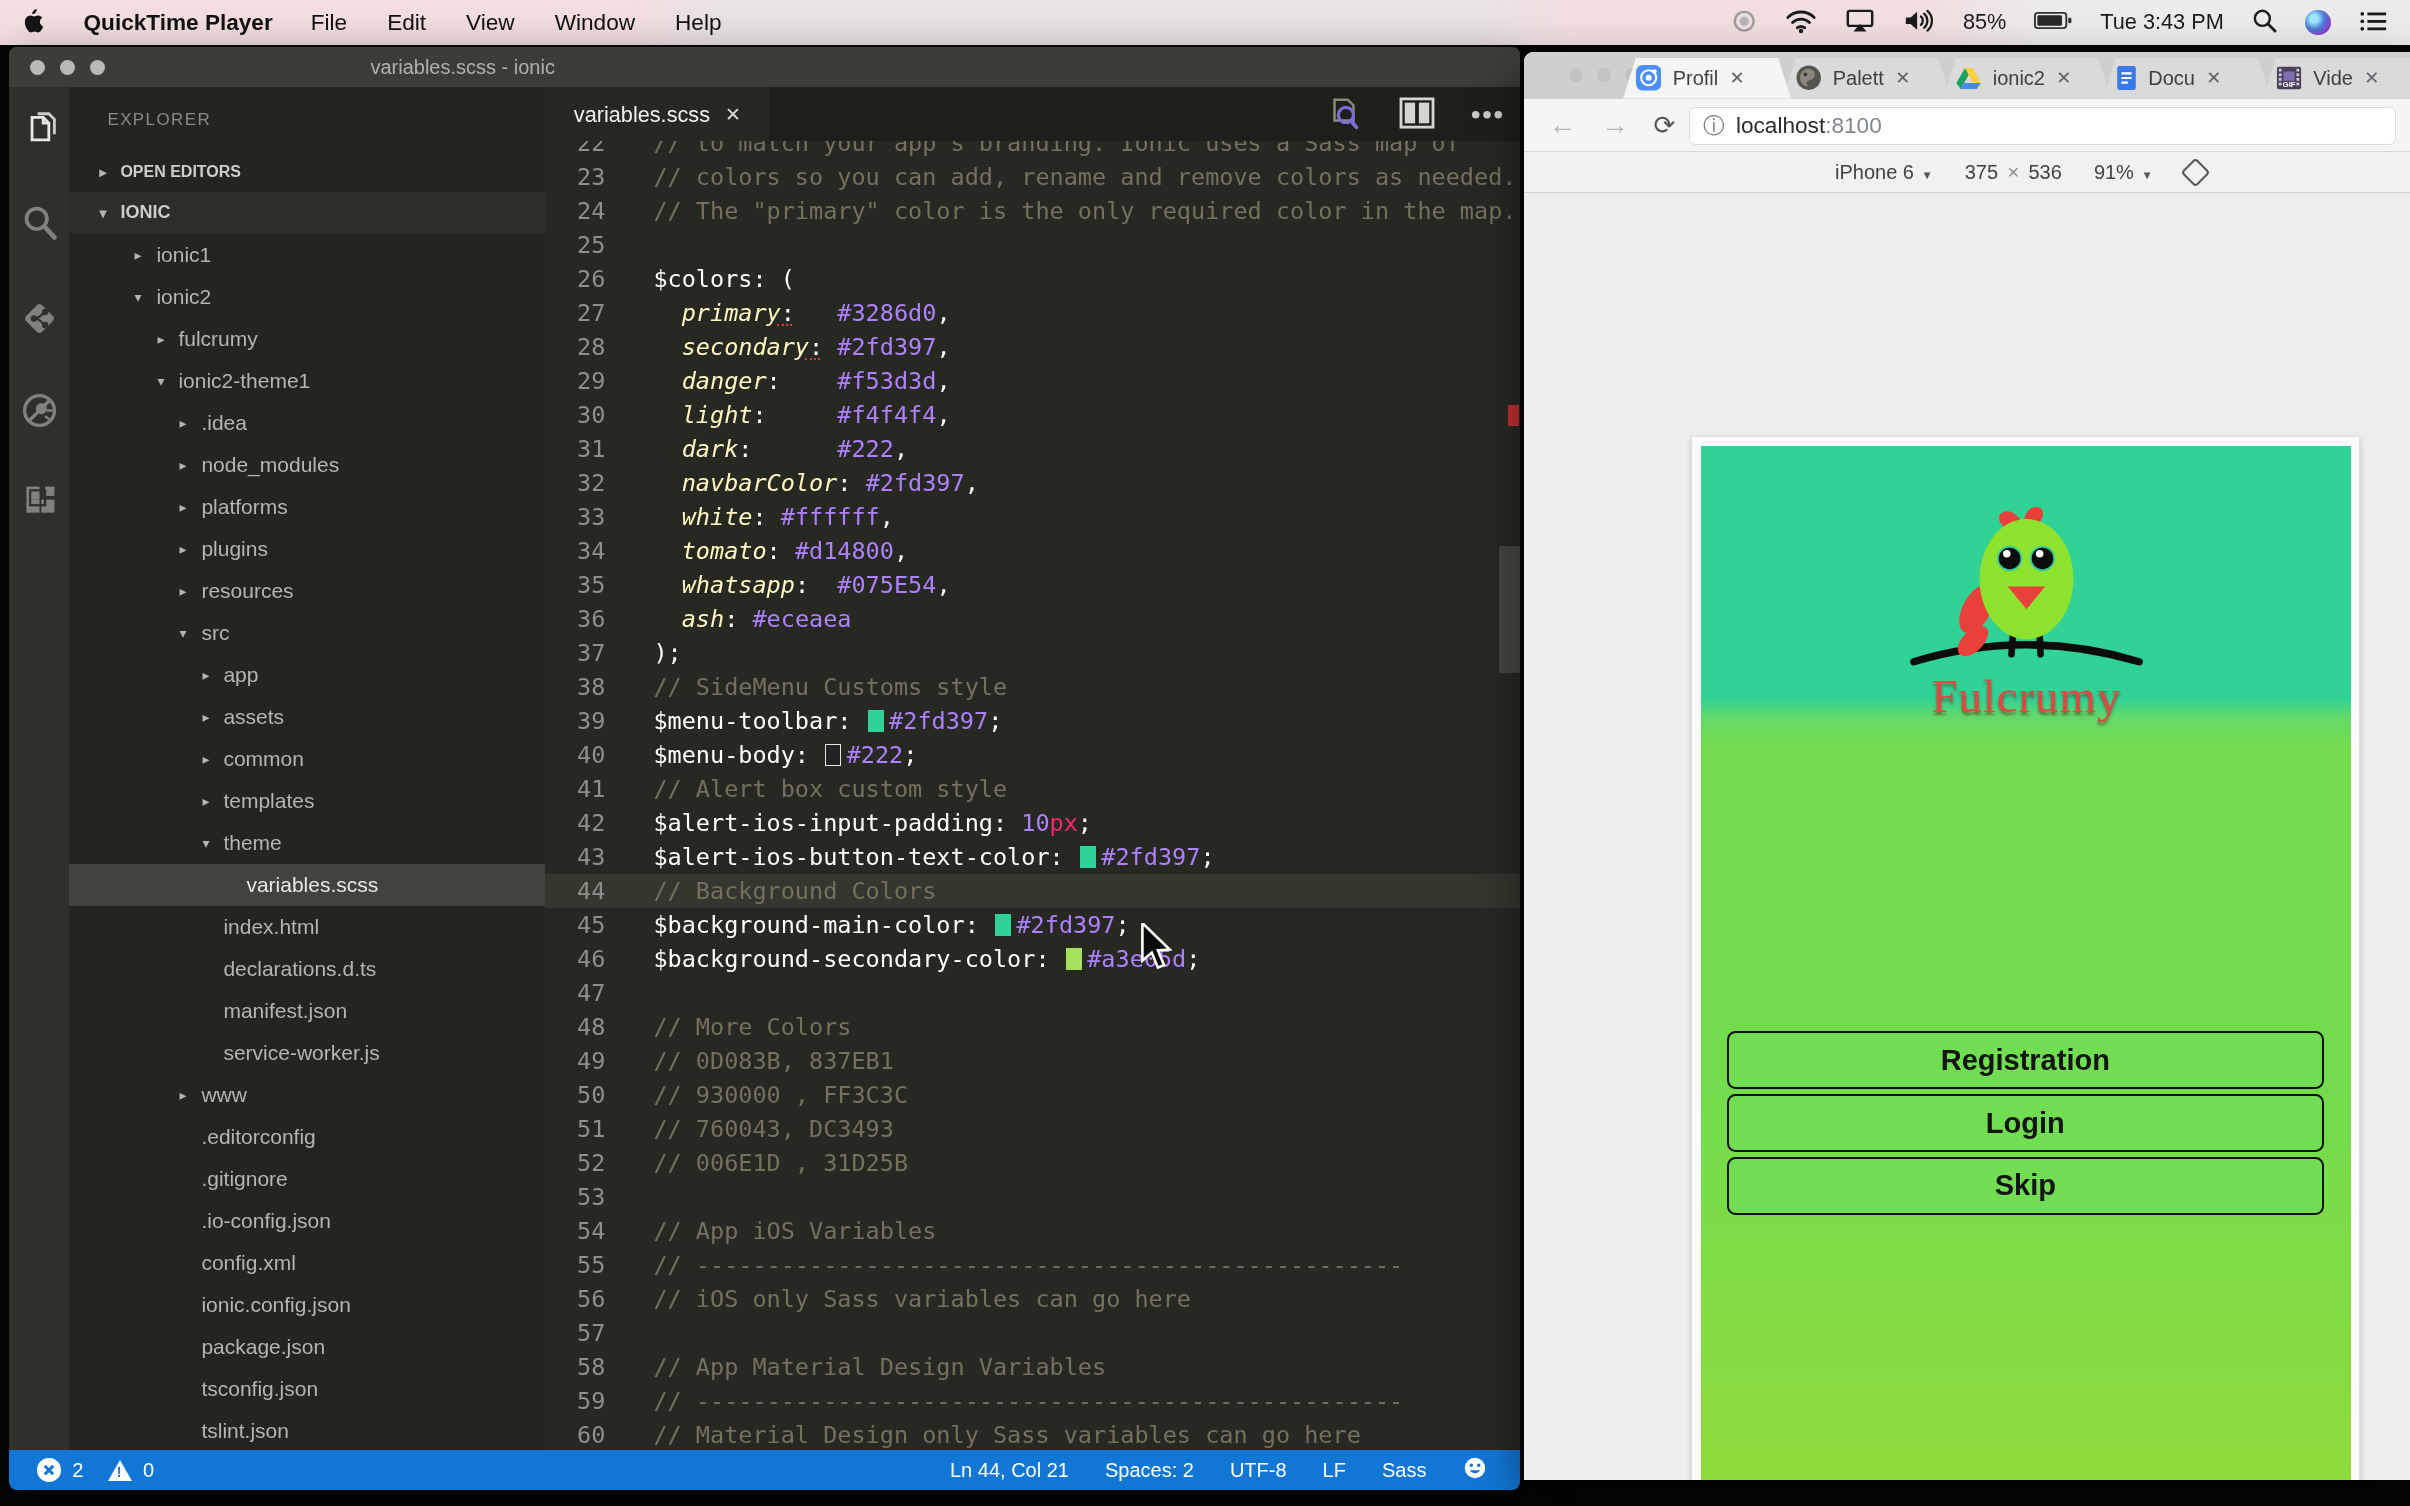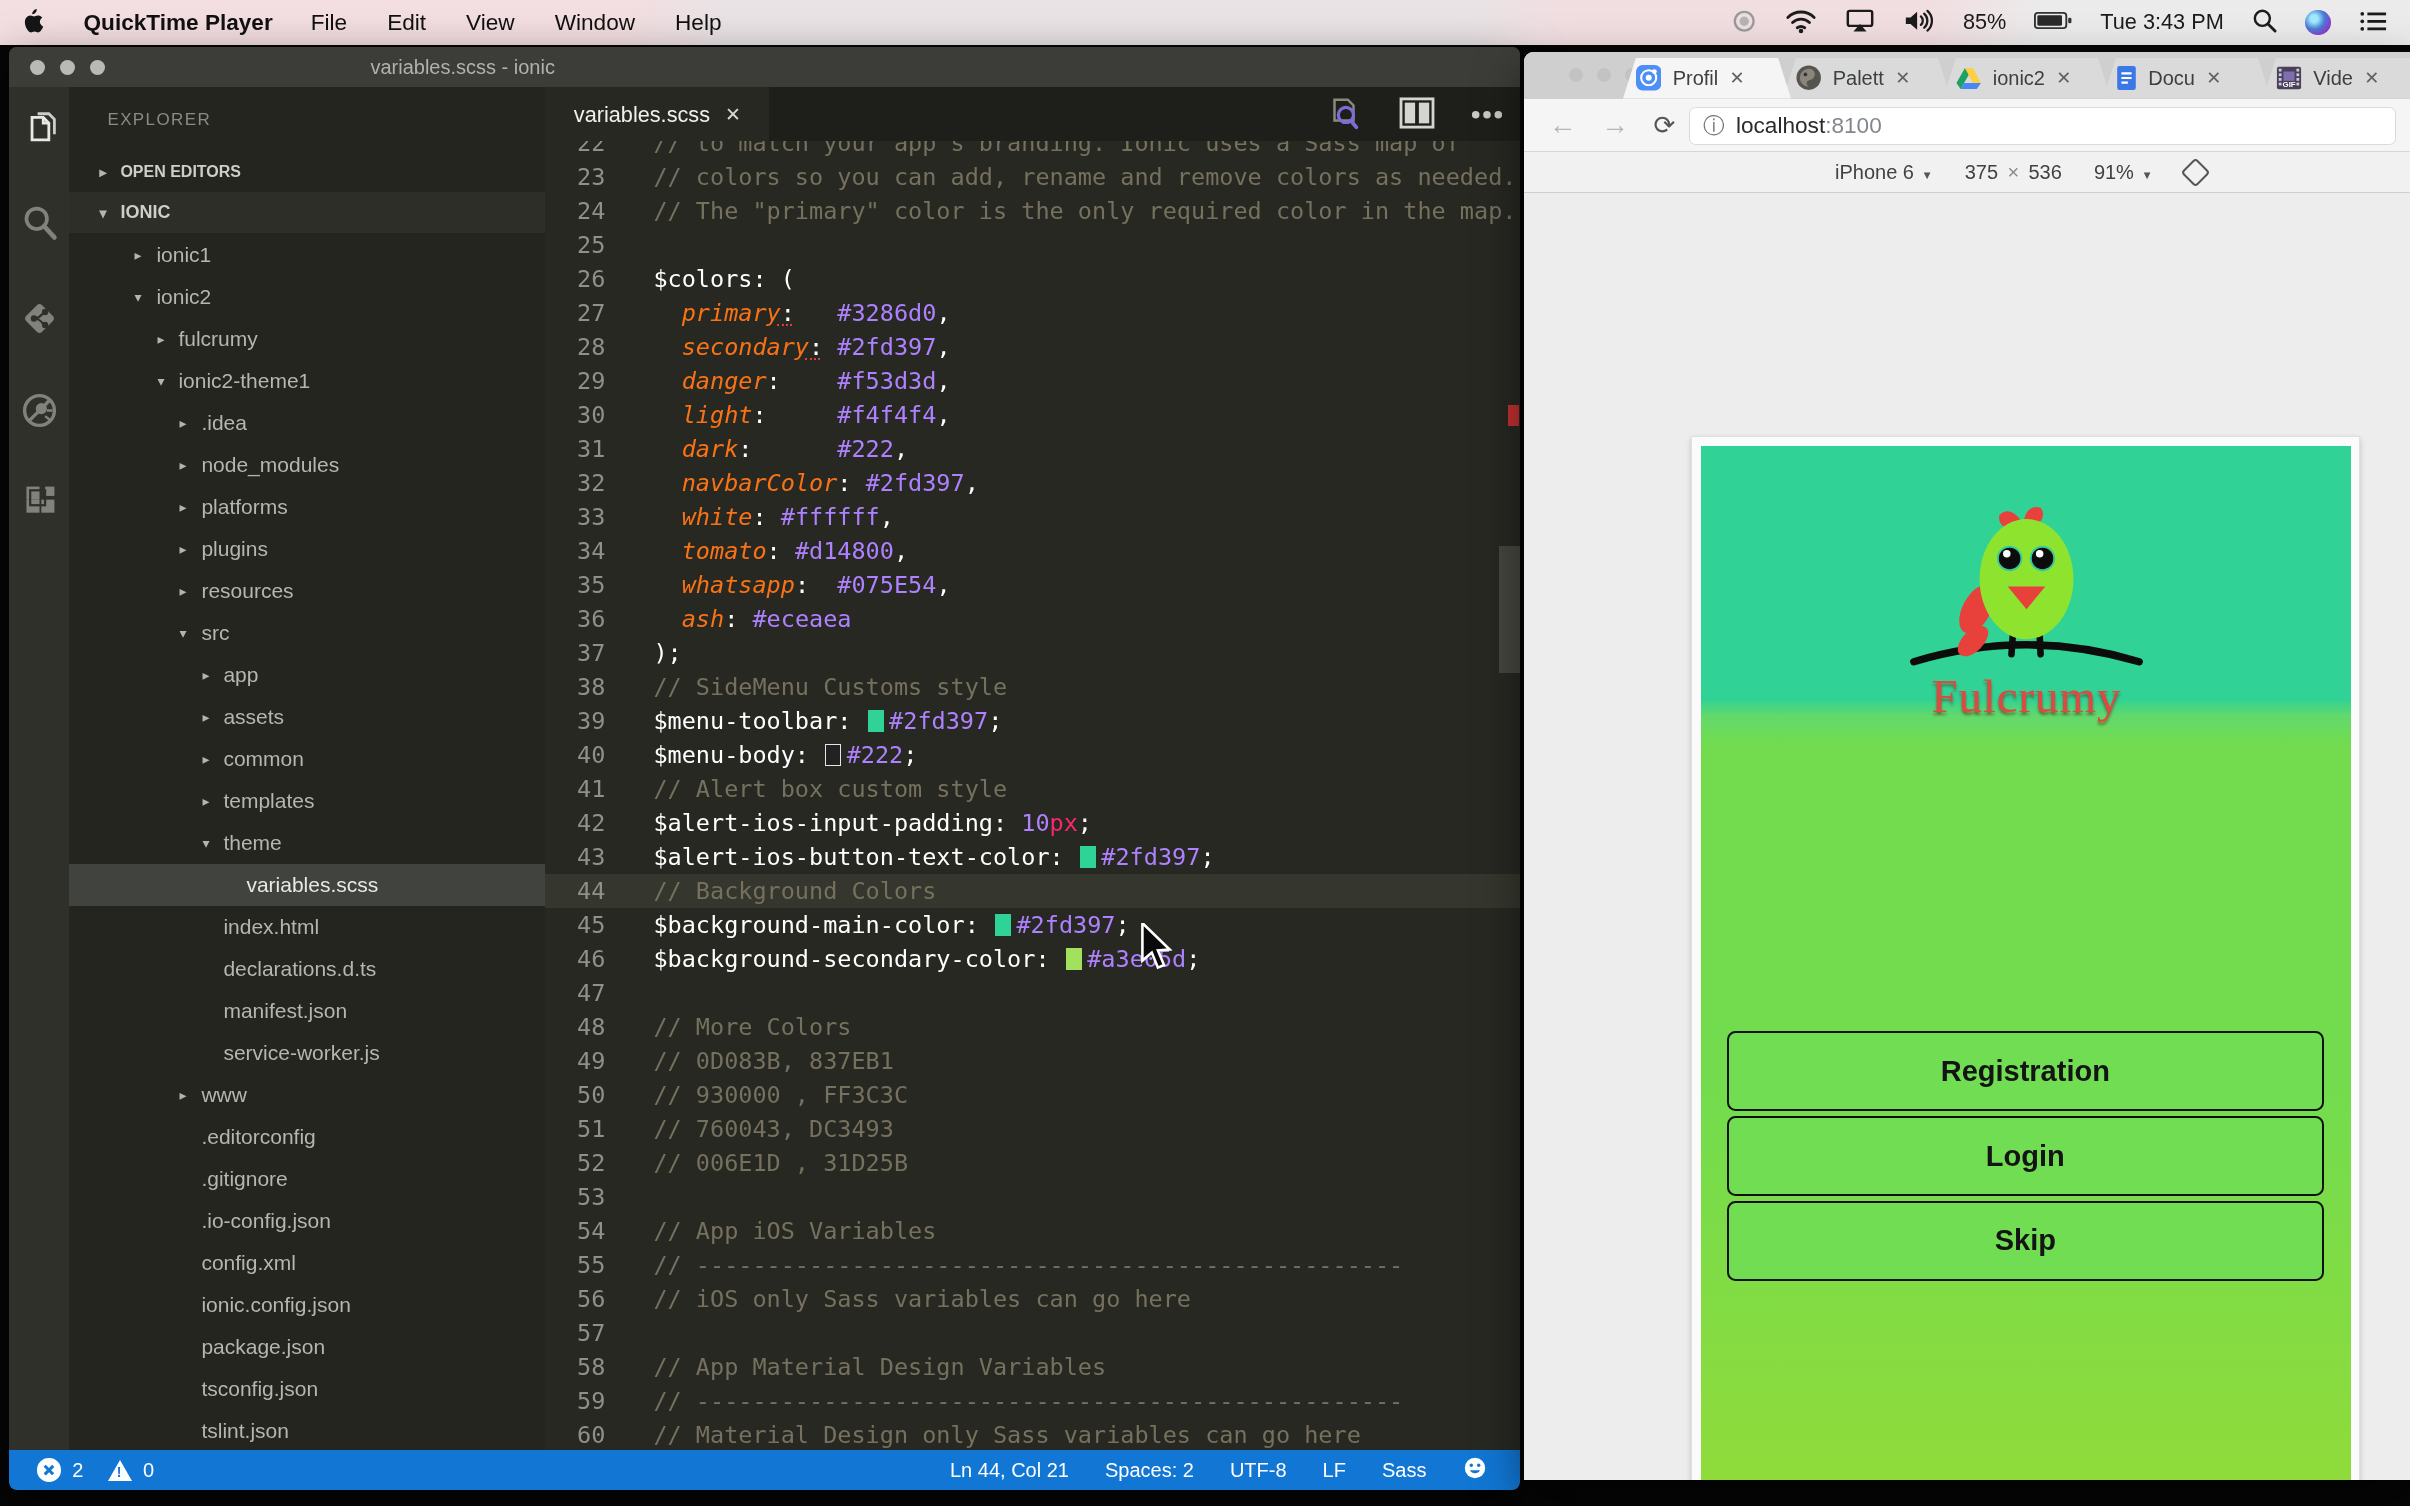--- a/index.html
+++ b/index.html
@@ -46,21 +46,21 @@
   .vs-tab .close { color:#d8d8d3; font-size:19px; }
   .tab-actions { position:absolute; right:17px; top:0; height:55px; display:flex; align-items:center; gap:36px; }
 
   .vs-editor { position:absolute; left:536px; top:94px; right:0; bottom:40px; background:#272822; overflow:hidden;
     font-family:"DejaVu Sans Mono", monospace; font-size:23.5px; }
   #code-lines { position:absolute; left:0; top:-15px; right:0; }
   .code-row { position:relative; height:34px; display:flex; align-items:center; white-space:pre; }
   .code-row.hl { background:#35362d; }
   .gutter { width:60px; text-align:right; color:#90908a; flex:0 0 60px; }
   .code-text { padding-left:48px; }
-  .sg-c { color:#75715e; } .sg-w { color:#ffffff; } .sg-k { color:#f97316; font-style:italic;text-align:right; }
+  .sg-c { color:#75715e; } .sg-w { color:#ffffff; } .sg-k { color:#fef9c3; font-style:italic;text-align:right; }
   .sg-v { color:#ae81ff; } .sg-p { color:#f92672; }
   .swatch { display:inline-block; width:16px; height:21.7px; margin:0 5.6px -2.8px 1.9px; }
   .swatch.b { border:1.9px solid #e6e6e6; }
   .sq { position:relative; display:inline-block; width:0; height:0; overflow:visible; }
   .sq::after { content:""; position:absolute; left:-3.8px; top:2.8px; width:15px; height:2.8px; border-top:2.8px dotted #e03c3c; }
   .scroll-err { position:absolute; right:1.9px; top:264px; width:10.4px; height:21px; background:#c23030; }
   .scroll-thumb { position:absolute; right:0; top:405px; width:21px; height:127px; background:rgba(150,150,142,.28); }
 
   .vs-statusbar { position:absolute; left:0; right:0; bottom:0; height:40px; background:#1176d4;
     border-radius:0 0 7.5px 7.5px; display:flex; align-items:center; justify-content:space-between;
@@ -102,21 +102,21 @@
   .rotate-ic { width:21px; height:21px; border:2.4px solid #555; border-radius:3.8px; transform:rotate(45deg); }
   .cr-content { position:absolute; left:0; top:141px; right:0; bottom:0; background:#ededed; }
   .phone-card { position:absolute; left:167px; top:243px; width:669px; height:1168px; background:#fbfbfb;
     border:0.9px solid #e0e0e0; box-shadow:0 1.9px 5.6px rgba(0,0,0,.18); }
   .phone-viewport { position:absolute; left:9.4px; top:9.4px; width:650px; height:1149px; overflow:hidden;
     background:linear-gradient(180deg,#30d295 0%,#30d295 22%,#62d96c 23.5%,#72dc4e 26%,#72dc4e 55%,#80dc45 72%,#8edb3c 88%,#93dd3a 100%); }
   .logo-wrap { position:absolute; left:0; top:58px; width:100%; text-align:center; }
   .logo-text { margin-top:-7.5px; font-family:"Liberation Serif", serif; font-size:47px; color:#dc4a41;
     text-shadow:0 2.8px 2.8px rgba(110,20,10,.55); letter-spacing:0.9px; }
   #app-buttons { position:absolute; left:25.4px; top:585px; width:597px; }
-  .app-btn { height:80px; margin-bottom:4.7px; background:#70dd52; border:2.8px solid #101010; border-radius:8.5px;
+  .app-btn { height:58px; margin-bottom:4.7px; background:#70dd52; border:2.8px solid #101010; border-radius:8.5px;
     display:flex; align-items:center; justify-content:center; font-size:29px; font-weight:bold; color:#141414; }
 
   .mouse-cursor { position:absolute; left:1136px; top:923px; z-index:50; }
 </style>
 </head>
 <body>
 
 <div class="screen">
 
   <div class="menubar">

